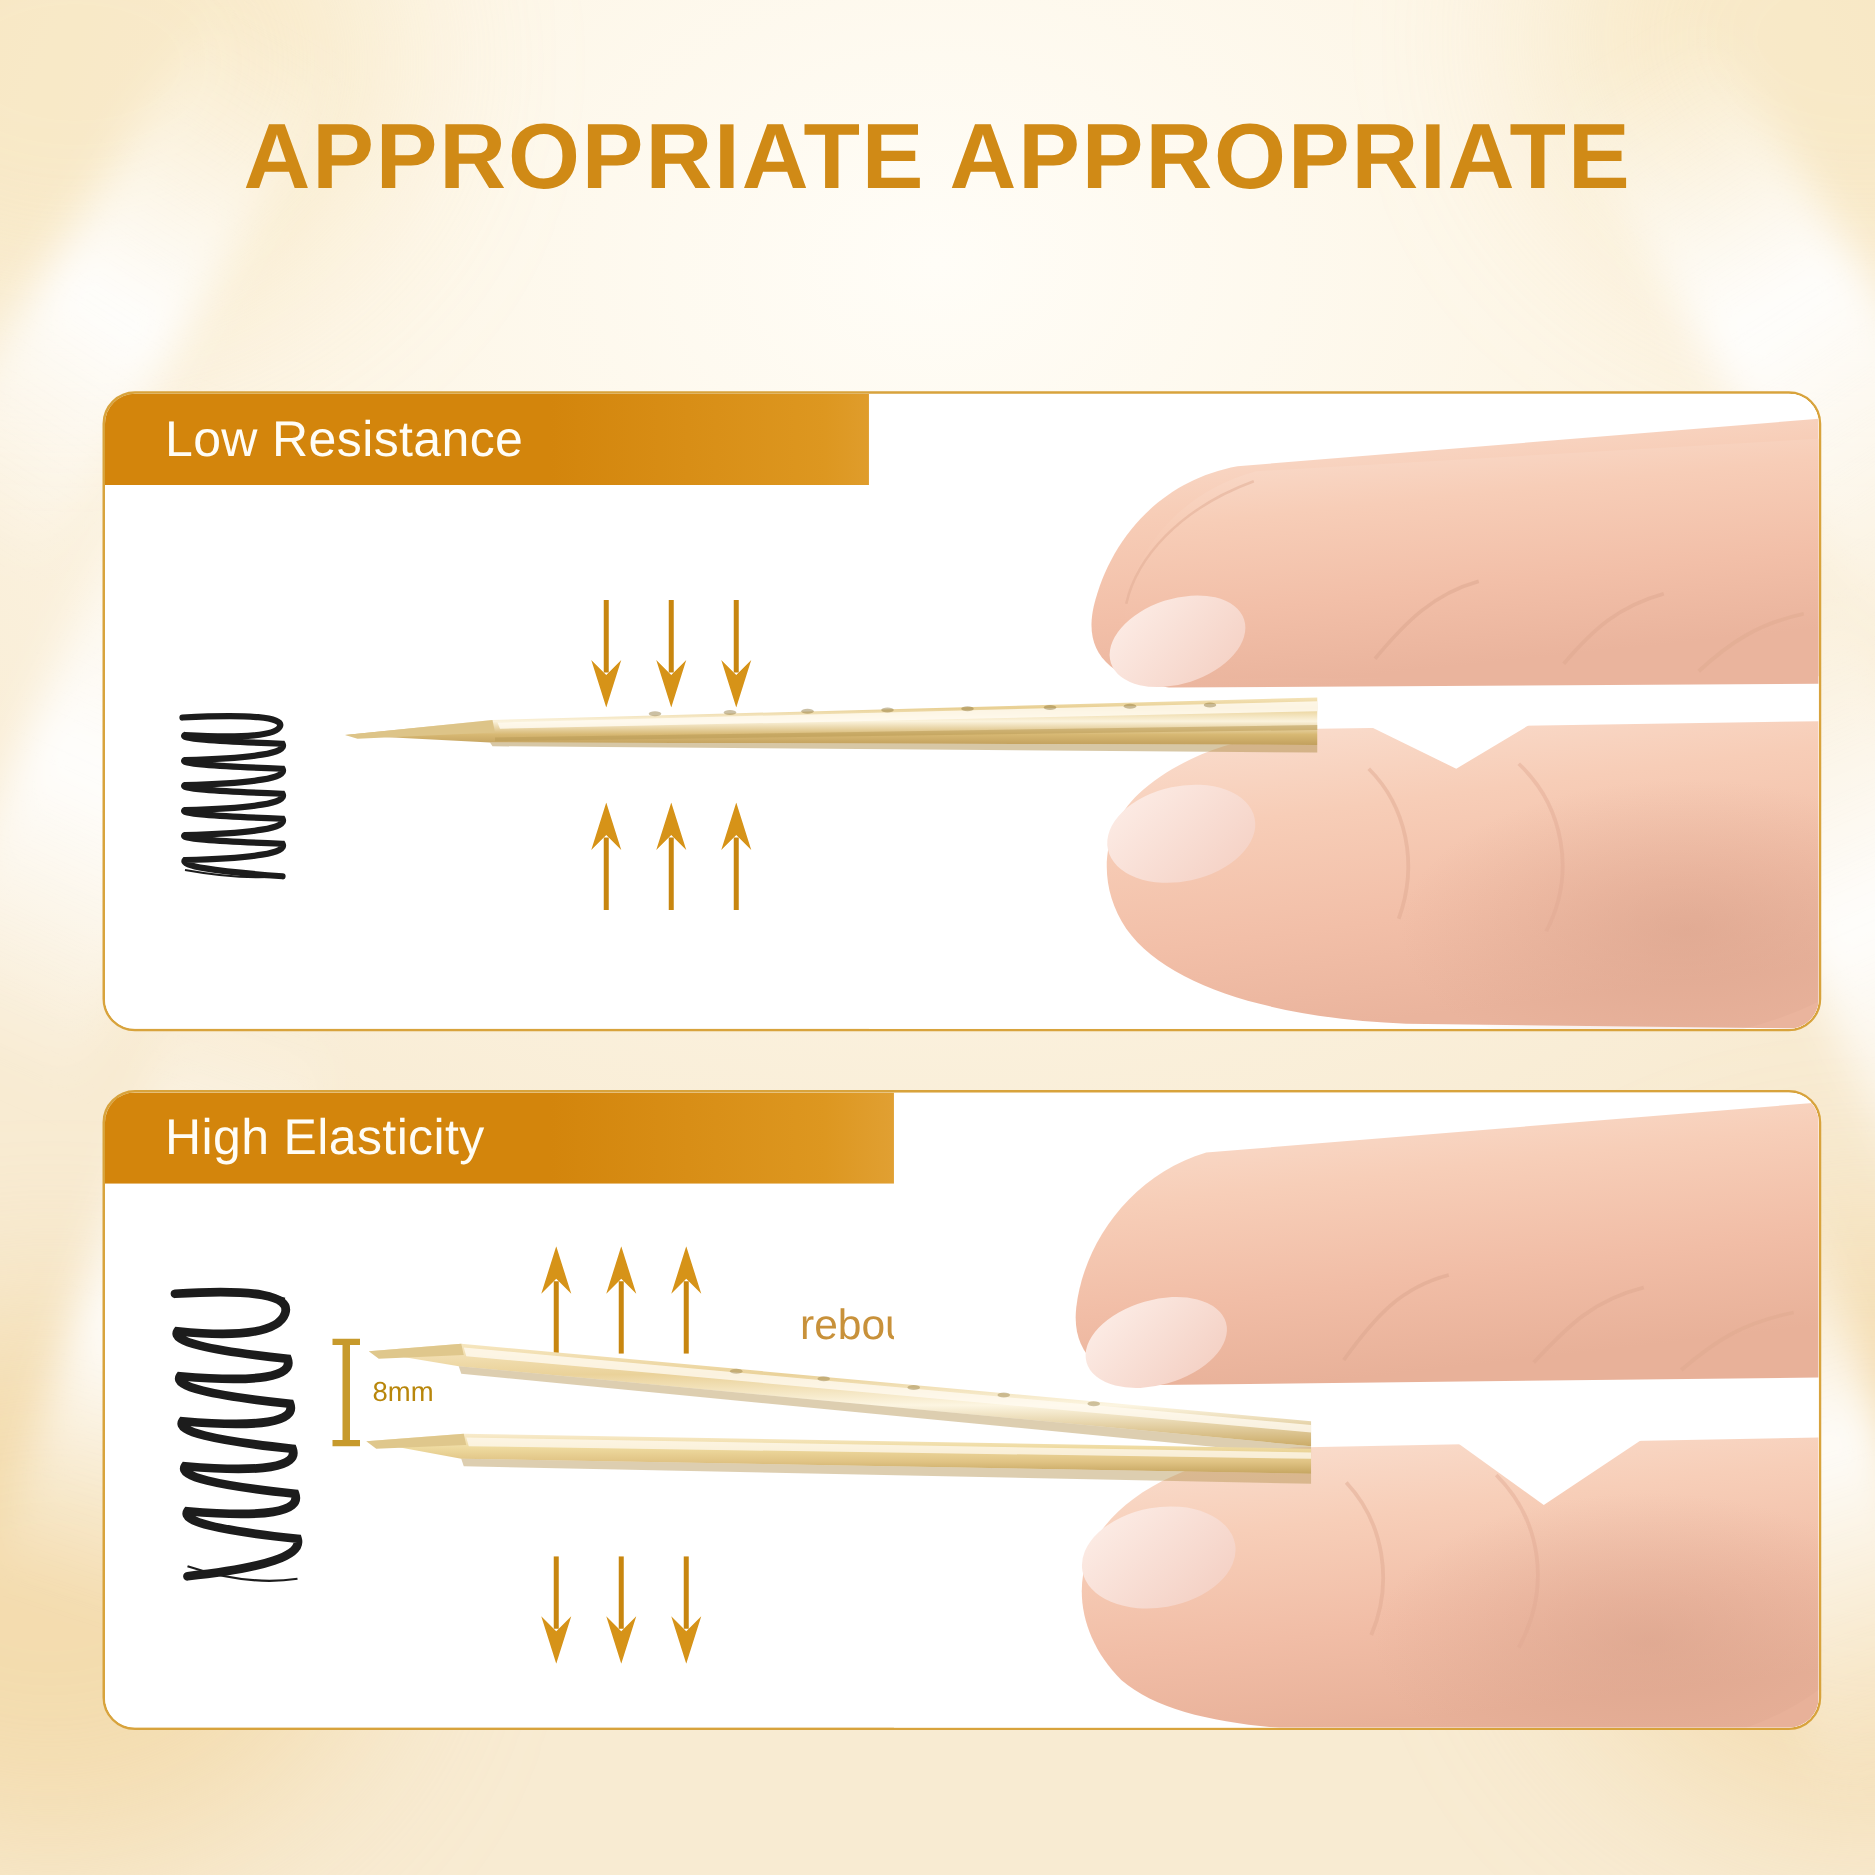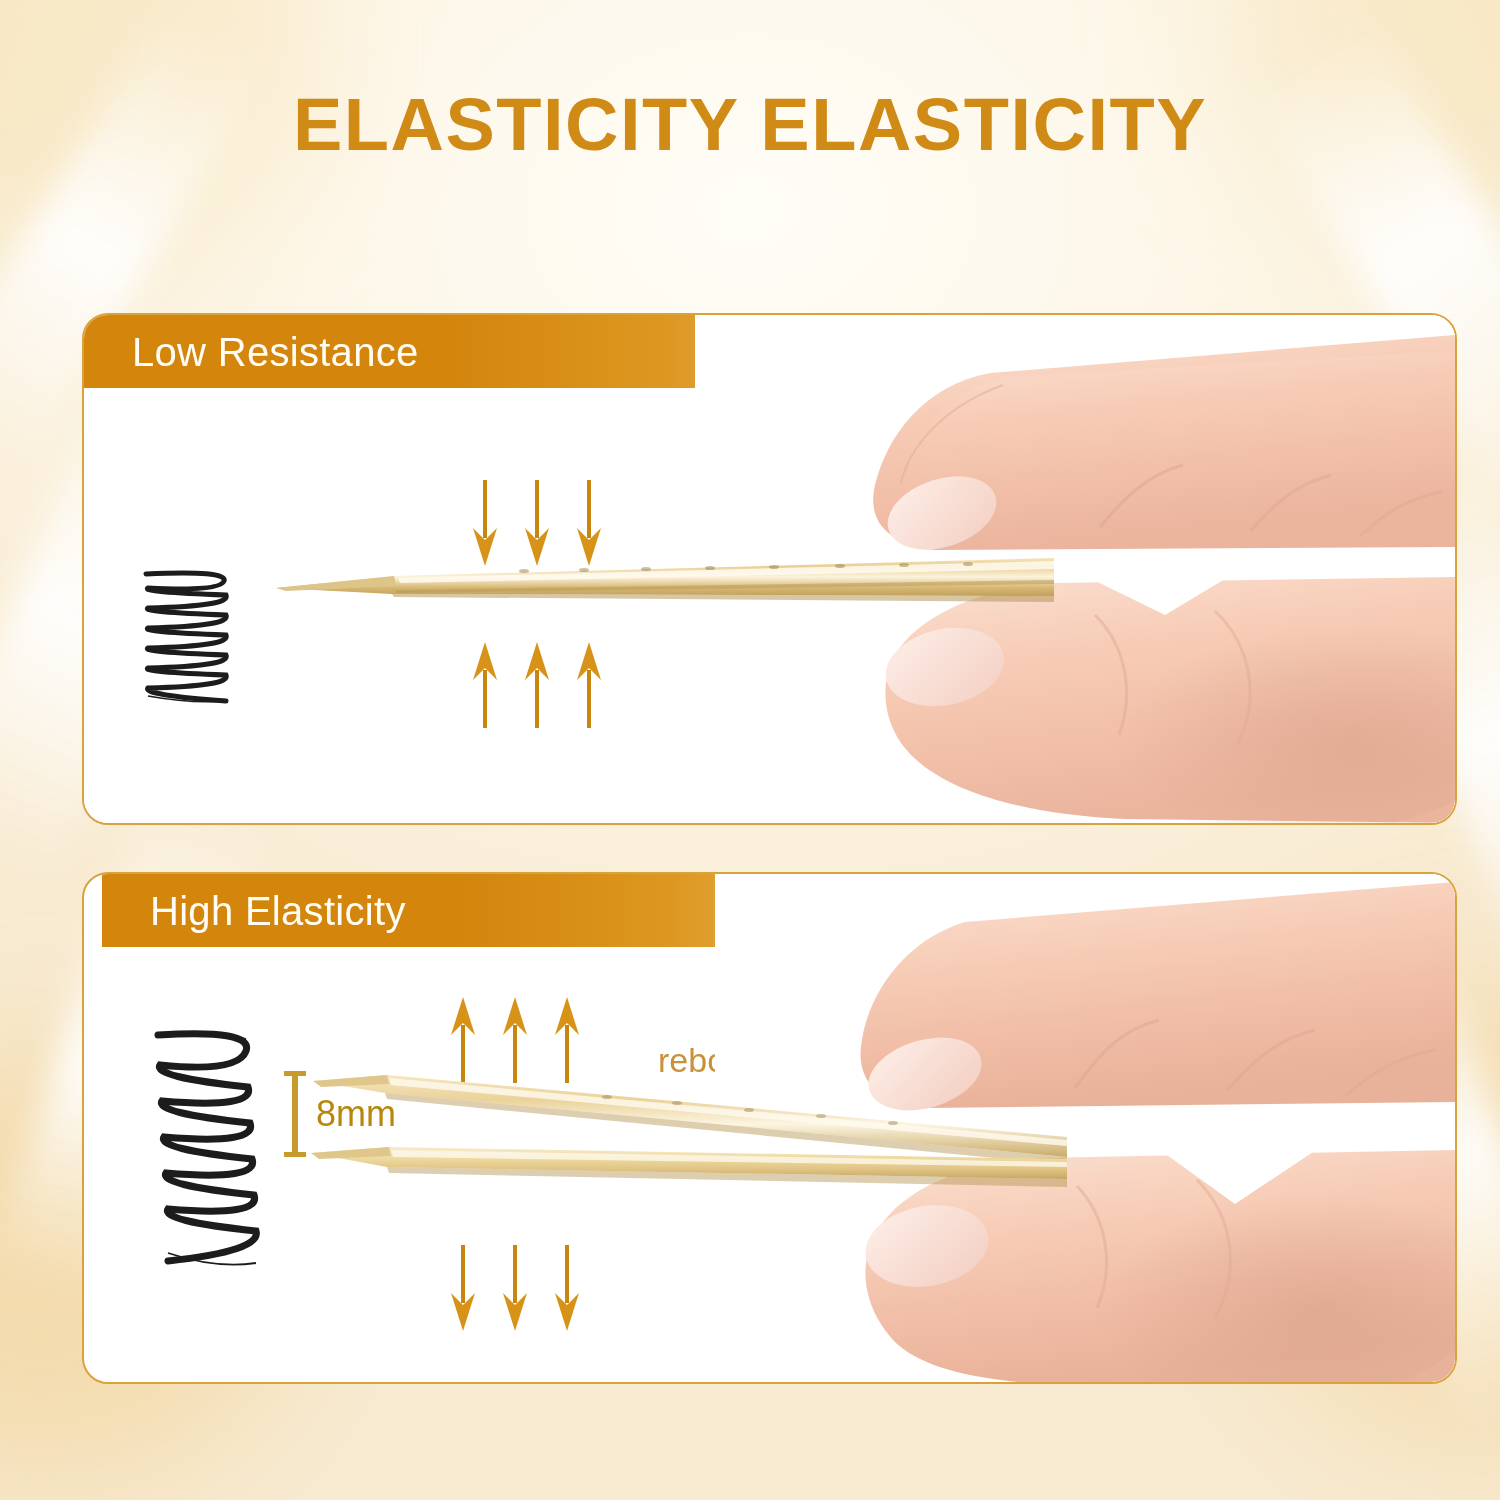--- a/index.html
+++ b/index.html
@@ -69,21 +69,21 @@
     position: absolute;
     left: 82px;
     width: 1375px;
     border: 2px solid #d8a33c;
     border-radius: 26px;
     background: #ffffff;
     overflow: hidden;
     box-sizing: border-box;
   }
   #card-low  { top: 313px;  height: 512px; }
-  #card-high { top: 872px;  height: 512px; padding-left: 18px; }
+  #card-high { top: 872px;  height: 512px; }
 
   .card-head {
     position: relative;
     height: 73px;
     background: linear-gradient(90deg,
         #d3850c 0%, #d3850c 26%, #dd9720 42%,
         #edbe72 60%, #f7dfb9 74%, #fdf5e9 86%, #ffffff 95%);
   }
   .card-head-label {
     position: absolute;
@@ -125,21 +125,21 @@
     left: 178px;
     top: 122px;
     width: 160px;
     height: 90px;
   }
   .dim-label {
     position: absolute;
     left: 36px;
     top: 50%;
     transform: translateY(-50%);
-    font-size: 36px;
+    font-size: 22px;
     color: #b8860b;
     white-space: nowrap;
   }
 
   
   #rebound-note {
     position: absolute;
     left: 556px;
     top: 94px;
     font-size: 34px;
@@ -158,21 +158,21 @@
   <div class="bg-warm w1"></div>
   <div class="bg-warm w2"></div>
   <div class="bg-streak s1"></div>
   <div class="bg-streak s2"></div>
   <div class="bg-streak s3"></div>
   <div class="bg-streak s4"></div>
   <div class="bg-streak s5"></div>
   <div class="bg-streak s6"></div>
 
   <div class="header">
-    <h1 class="title">ELASTICITY ELASTICITY</h1>
+    <h1 class="title">APPROPRIATE APPROPRIATE</h1>
   </div>
 
   <div class="card" id="card-low">
     <div class="card-head">
       <span class="card-head-label">Low Resistance</span>
     </div>
     <div class="card-body">
 
       <svg class="spring" id="spring-compressed" viewBox="0 0 108 140">
         <path d="M14 6 Q 96 2 92 13 Q 88 24 16 20

